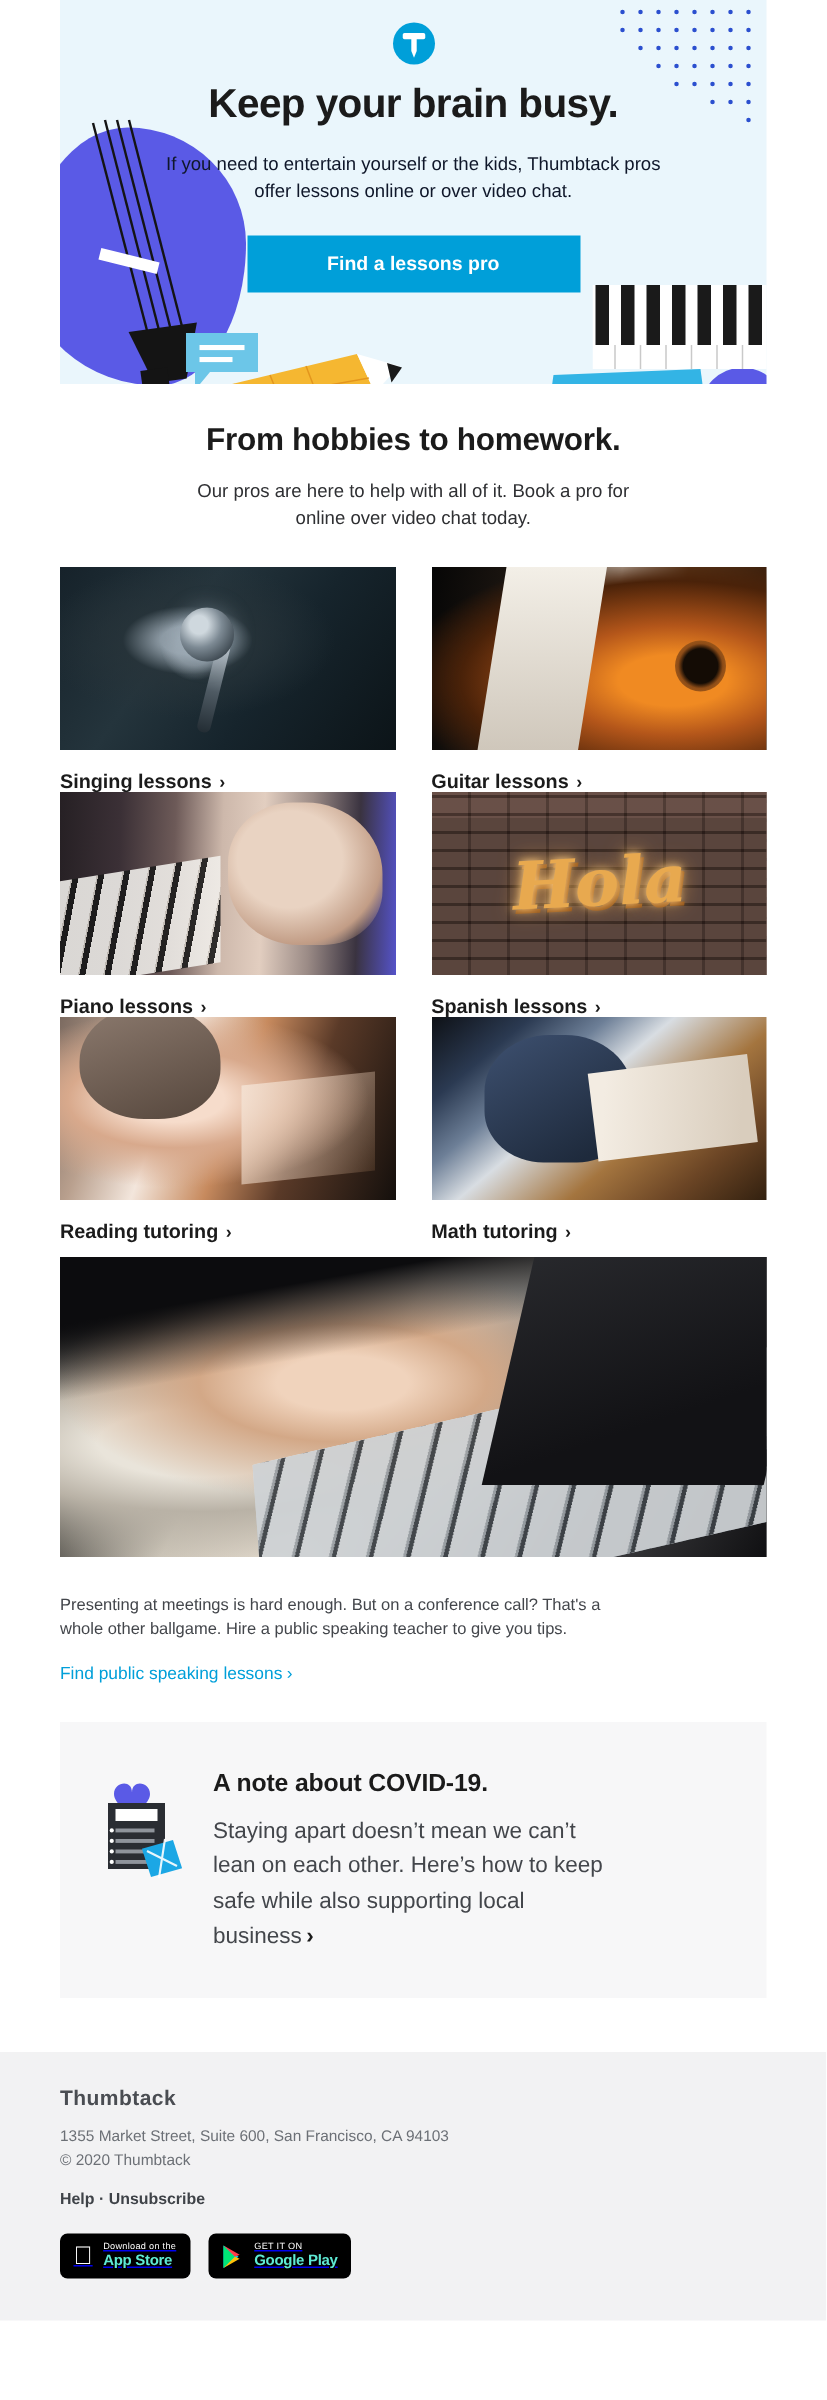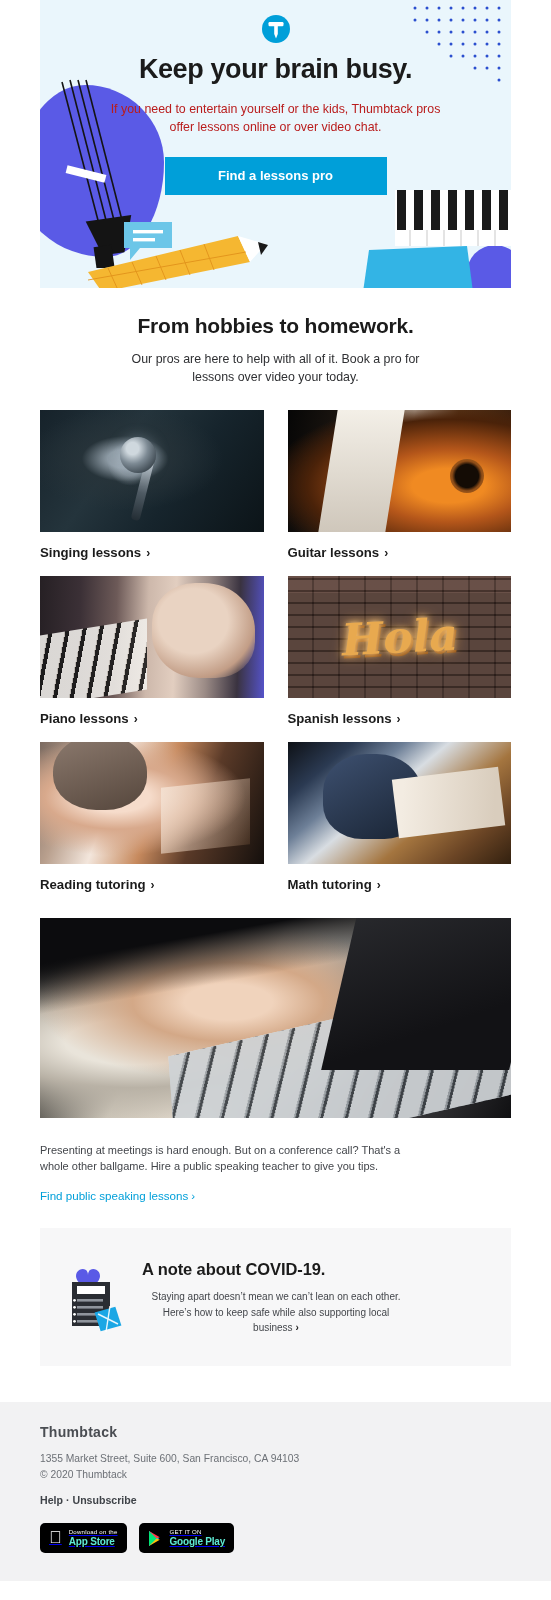--- a/index.html
+++ b/index.html
@@ -16,21 +16,21 @@
     min-height: 1600px;
     background: #ffffff;
     position: relative;
     overflow: hidden;
   }
 
   
   .hero {
     position: relative;
     margin: 0 40px 0 40px;
-    height: 288px;
+    height: 256px;
     background: #eaf6fc;
     overflow: hidden;
   }
 
   .hero-dots {
     position: absolute;
     top: 4px;
     right: 4px;
     width: 96px;
     height: 80px;
@@ -60,21 +60,21 @@
     font-weight: bold;
     color: #1b1b1b;
     letter-spacing: -0.4px;
   }
 
   .hero-sub {
     margin: 14px auto 0 auto;
     max-width: 330px;
     font-size: 12.4px;
     line-height: 1.46;
-    color: #b91c1c;
+    color: #0f172a;
   }
 
   .hero-cta {
     display: block;
     margin: 21px auto 0 auto;
     width: 222px;
     height: 38px;
     line-height: 38px;
     background: #009fd9;
     color: #ffffff;
@@ -151,21 +151,21 @@
 
   
   .grid {
     margin: 23px 40px 0 40px;
     display: grid;
     grid-template-columns: 1fr 1fr;
     column-gap: 24px;
     row-gap: 0;
   }
 
-  .card { padding-bottom: 16px; }
+  .card { }
 
   .card-thumb {
     width: 100%;
     height: 122px;
     background: #1f2a2e;
     position: relative;
     overflow: hidden;
   }
 
   .card-label {
@@ -415,25 +415,24 @@
   }
   .note-text { padding-top: 4px; }
   .note-title {
     font-size: 16.5px;
     font-weight: bold;
     color: #1b1b1b;
     letter-spacing: -0.1px;
   }
   .note-body {
     margin-top: 10px;
-    font-size: 10px;
+    font-size: 15px;
     line-height: 1.55;
     color: #43464b;
     max-width: 268px;
-    text-align: center;
   }
   .note-body .chev {
     margin-left: 3px;
     font-weight: bold;
     color: #1b1b1b;
   }
 
   
   .footer {
     margin-top: 36px;
@@ -617,21 +616,21 @@
 
     <div class="hero-content">
       <h1 class="hero-title">Keep your brain busy.</h1>
       <p class="hero-sub">If you need to entertain yourself or the kids, Thumbtack pros offer lessons online or over video chat.</p>
       <a class="hero-cta" href="#">Find a lessons pro</a>
     </div>
   </div>
 
   <div class="intro">
     <h2 class="intro-title">From hobbies to homework.</h2>
-    <p class="intro-sub">Our pros are here to help with all of it. Book a pro for lessons over video your today.</p>
+    <p class="intro-sub">Our pros are here to help with all of it. Book a pro for online over video chat today.</p>
   </div>
 
   <div class="grid">
 
     <div class="card">
       <div class="card-thumb ph-sing"></div>
       <a class="card-label" href="#"><span>Singing lessons</span><span class="chev">›</span></a>
     </div>
 
     <div class="card">

